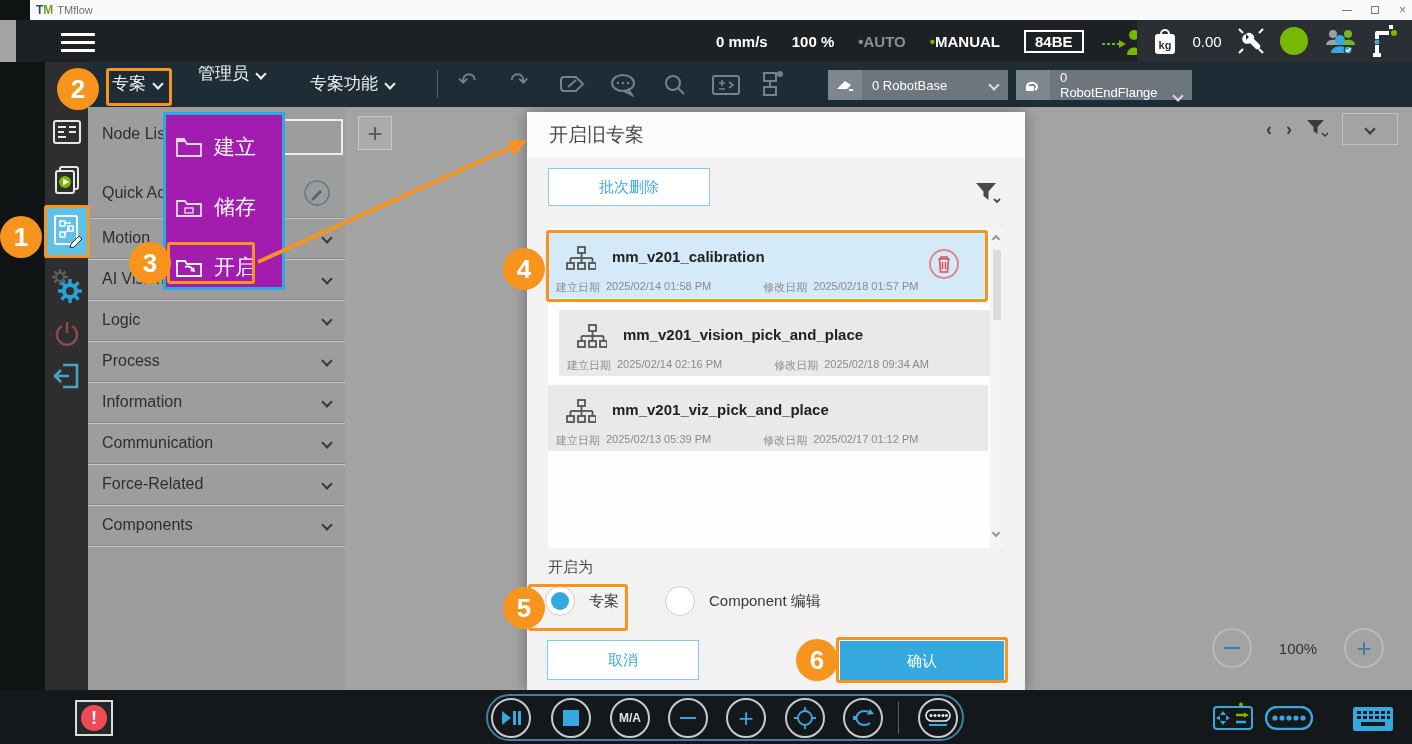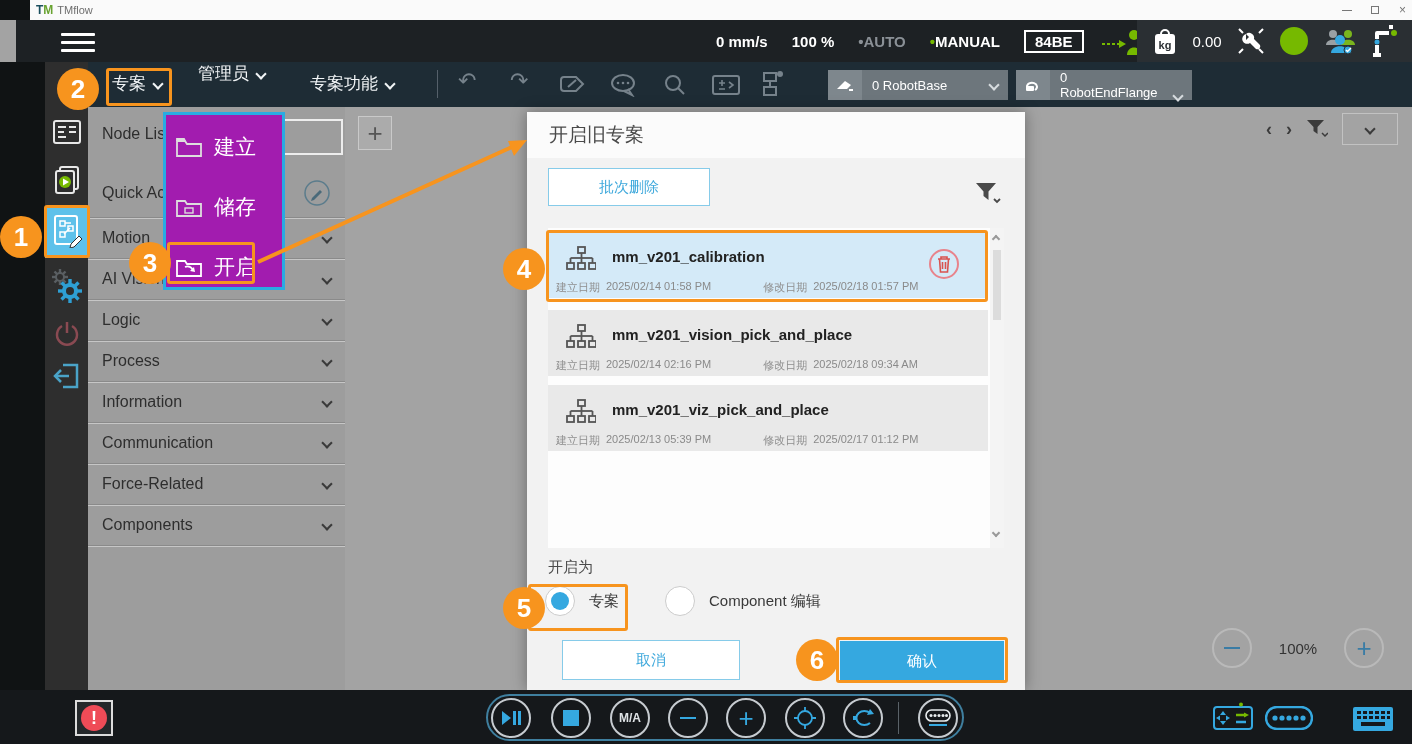--- a/index.html
+++ b/index.html
@@ -389,21 +389,21 @@
         </span>
         <span class="dates">
           <span class="dl">建立日期</span>
           <span>2025/02/14 01:58 PM</span>
           <span style="width:40px;"></span>
           <span class="dl">修改日期</span>
           <span>2025/02/18 01:57 PM</span>
         </span>
       </div>
 
-      <div class="pitem" style="top:82px;background:#e9e9e9;">
+      <div class="pitem" style="top:82px;background:#e9e9e9;margin-left:11px;">
         <span class="abs" style="left:18px;top:14px;">
           <svg width="30" height="30" viewBox="0 0 30 30" stroke="#555" fill="none" stroke-width="1.8">
               <rect x="12" y="1" width="7" height="6"></rect>
               <line x1="15.5" y1="7" x2="15.5" y2="12"></line>
               <line x1="4.5" y1="12" x2="26.5" y2="12"></line>
               <line x1="4.5" y1="12" x2="4.5" y2="17"></line>
               <line x1="15.5" y1="12" x2="15.5" y2="17"></line>
               <line x1="26.5" y1="12" x2="26.5" y2="17"></line>
               <rect x="1" y="17" width="7" height="6"></rect>
               <rect x="12" y="17" width="7" height="6"></rect>
@@ -456,21 +456,21 @@
     <div class="abs" style="left:18px;top:474px;display:flex;align-items:center;gap:14px;">
       <span style="width:30px;height:30px;border-radius:50%;background:#fff;border:1px solid #ccc;display:flex;align-items:center;justify-content:center;">
         <span style="width:18px;height:18px;border-radius:50%;background:#35a8e0;display:inline-block;"></span>
       </span>
       <span style="font-size:15px;color:#3a3a3a;">专案</span>
       <span style="width:18px;"></span>
       <span style="width:30px;height:30px;border-radius:50%;background:#fff;border:1px solid #ccc;display:inline-block;"></span>
       <span style="font-size:15px;color:#3a3a3a;">Component 编辑</span>
     </div>
 
-    <button class="btn-outline abs" style="left:35px;top:528px;width:178px;height:40px;">取消</button>
+    <button class="btn-outline abs" style="left:20px;top:528px;width:152px;height:40px;">取消</button>
     <button class="btn-fill abs" style="left:313px;top:529px;width:164px;height:40px;">确认</button>
   </div>
 
   <div id="projmenu" class="abs">
     <div class="pm-item" style="top:14px;">
       <svg width="26" height="20" viewBox="0 0 26 20">
           <path d="M1 4 h8 l2 3 h14 v12 h-24 z" fill="none" stroke="#ddd" stroke-width="1.8"></path>
           <path d="M1 4 v-2 h7 l1 2" fill="none" stroke="#ddd" stroke-width="1.8"></path>
         </svg>
       <span>建立</span>

